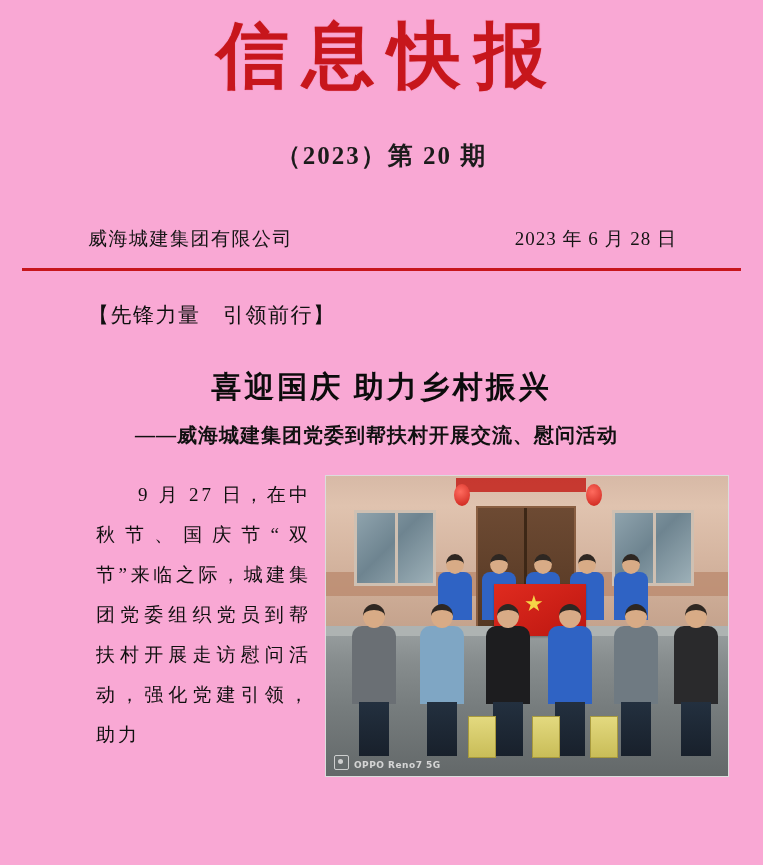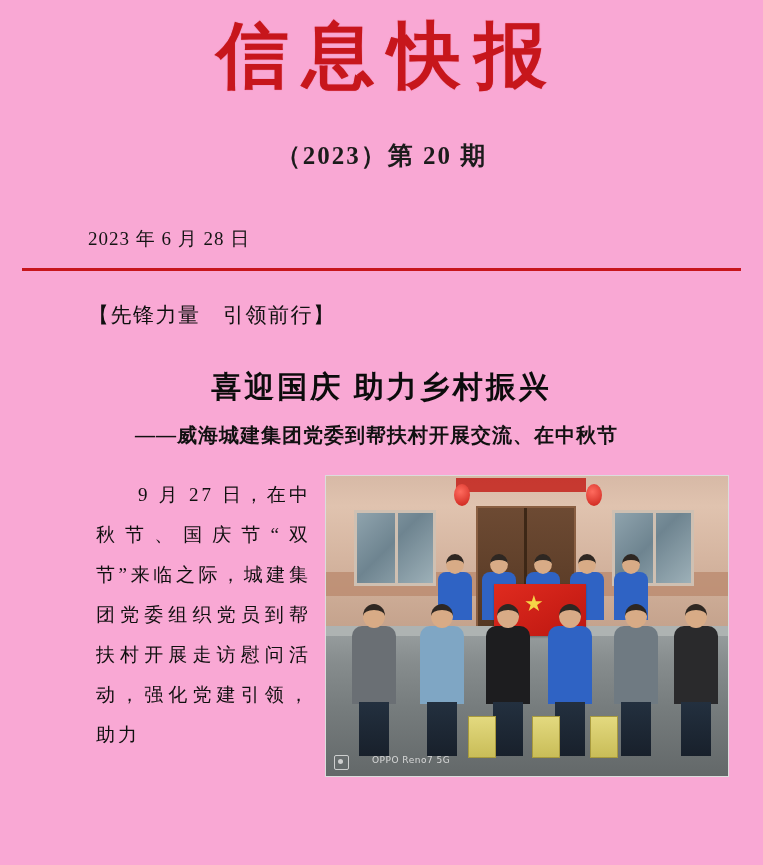--- a/index.html
+++ b/index.html
@@ -210,26 +210,27 @@
   .frontrow .head { top: -22px; width: 22px; height: 24px; }
   .bag {
     position: absolute;
     bottom: 18px; width: 26px; height: 40px;
     background: linear-gradient(to bottom, #e3d97f, #c9bd58);
     border: 1px solid #a89a3d;
   }
   .photo-badge {
     position: absolute;
     left: 8px; bottom: 6px;
-    display: flex; align-items: flex-start; gap: 23px;
+    display: flex; align-items: flex-end; gap: 5px;
     color: #e8e8e8;
     font-family: "DejaVu Sans", sans-serif;
     font-size: 9px;
     letter-spacing: .5px;
     opacity: .85;
+    font-weight: bold;
   }
   .badge-mark {
     width: 13px; height: 13px;
     border: 1px solid #e0e0e0;
     border-radius: 2px;
     position: relative;
   }
   .badge-mark:after {
     content: "";
     position: absolute; left: 3px; top: 3px; width: 5px; height: 5px;
@@ -241,29 +242,30 @@
 <body>
 
 <div class="page">
 
   <div class="masthead">
     <div class="masthead-title">信息快报</div>
     <div class="issue-line">（2023）第 20 期</div>
   </div>
 
   <div class="meta-row">
+    <div class="meta-org">威海城建集团有限公司</div>
     <div class="meta-date">2023 年 6 月 28 日</div>
   </div>
 
   <div class="rule"></div>
 
   <div class="column-tag">【先锋力量　引领前行】</div>
 
   <div class="headline">喜迎国庆  助力乡村振兴</div>
-  <div class="subheadline">——威海城建集团党委到帮扶村开展交流、在中秋节</div>
+  <div class="subheadline">——威海城建集团党委到帮扶村开展交流、慰问活动</div>
 
   <div class="body-area">
     <div class="body-text">
       <span class="indent"></span><span>9 月 27 日，在中秋节、国庆节“双节”来临之际，城建集团党委组织党员到帮扶村开展走访慰问活动，强化党建引领，助力</span>
     </div>
 
     <div class="photo-wrap">
       <div class="photo">
         <div class="facade">
           <div class="banner-top"></div>

